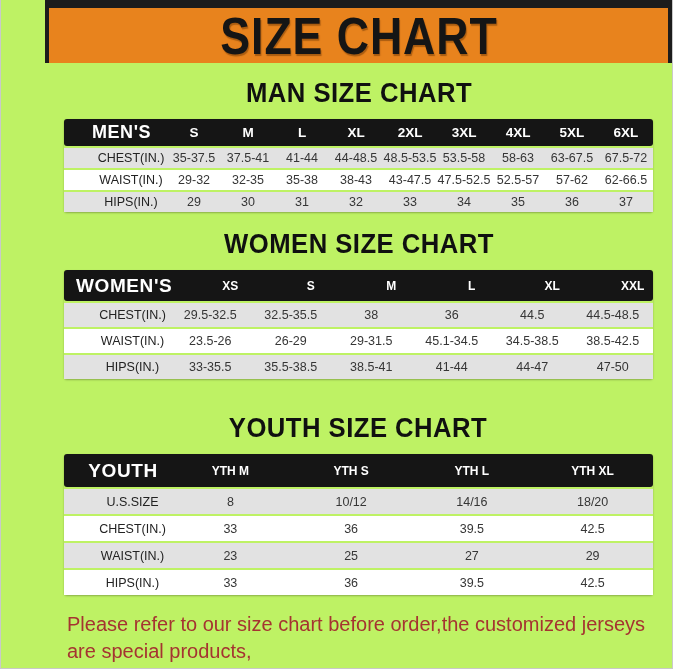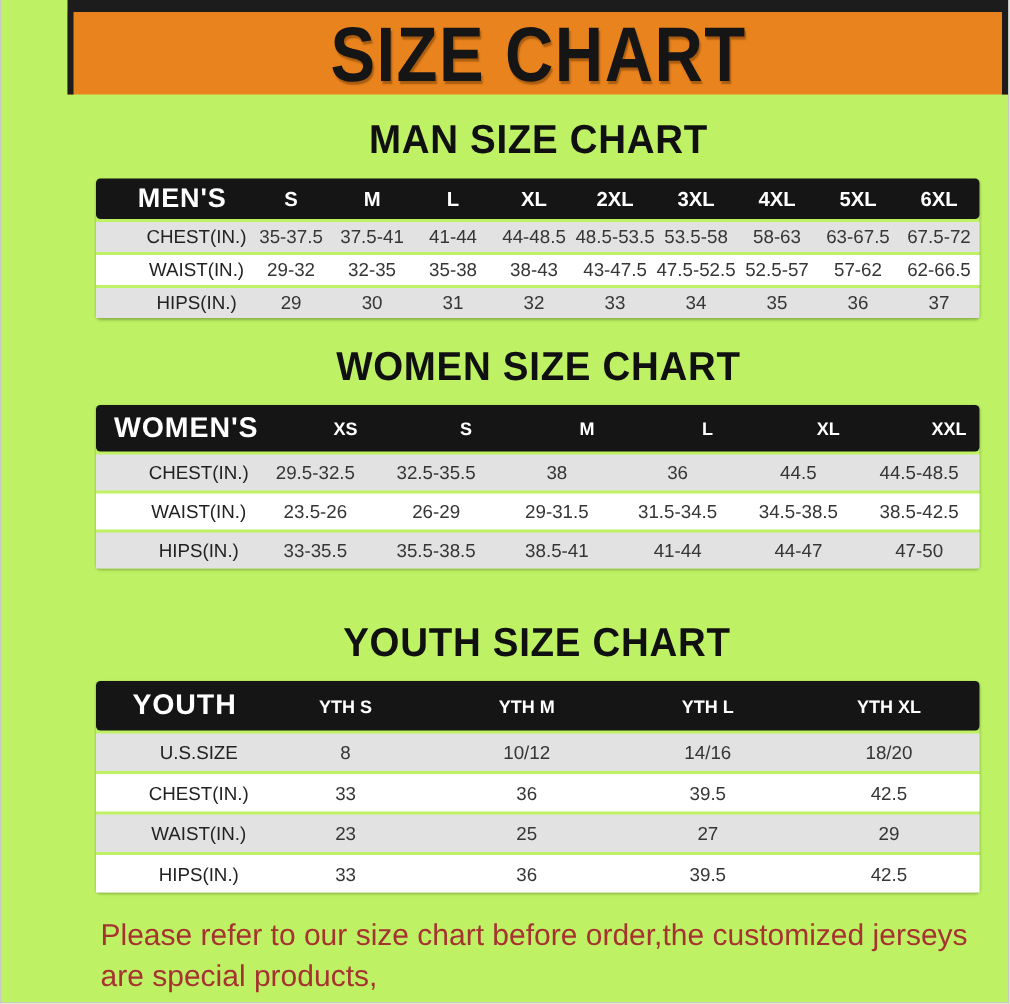--- a/index.html
+++ b/index.html
@@ -142,21 +142,21 @@
           <div class="tcell">38</div>
           <div class="tcell">36</div>
           <div class="tcell">44.5</div>
           <div class="tcell">44.5-48.5</div>
         </div>
         <div class="trow white" style="grid-template-columns: 18% repeat(6, 1fr);">
           <div class="tlabel">WAIST(IN.)</div>
           <div class="tcell">23.5-26</div>
           <div class="tcell">26-29</div>
           <div class="tcell">29-31.5</div>
-          <div class="tcell">31.5-34.5</div>
+          <div class="tcell">45.1-34.5</div>
           <div class="tcell">34.5-38.5</div>
           <div class="tcell">38.5-42.5</div>
         </div>
         <div class="trow gray" style="grid-template-columns: 18% repeat(6, 1fr);">
           <div class="tlabel">HIPS(IN.)</div>
           <div class="tcell">33-35.5</div>
           <div class="tcell">35.5-38.5</div>
           <div class="tcell">38.5-41</div>
           <div class="tcell">41-44</div>
           <div class="tcell">44-47</div>
@@ -165,22 +165,22 @@
       </div>
   </div>
 
   <div id="sec2" class="section">
     <div class="section-title">
       <span>YOUTH SIZE CHART</span>
     </div>
     <div class="stable t-youth">
         <div class="thead" style="grid-template-columns: 18% repeat(4, 1fr);">
           <div class="corner">YOUTH</div>
+          <div class="hcell">YTH M</div>
           <div class="hcell">YTH S</div>
-          <div class="hcell">YTH M</div>
           <div class="hcell">YTH L</div>
           <div class="hcell">YTH XL</div>
         </div>
         <div class="trow gray" style="grid-template-columns: 18% repeat(4, 1fr);">
           <div class="tlabel">U.S.SIZE</div>
           <div class="tcell">8</div>
           <div class="tcell">10/12</div>
           <div class="tcell">14/16</div>
           <div class="tcell">18/20</div>
         </div>

